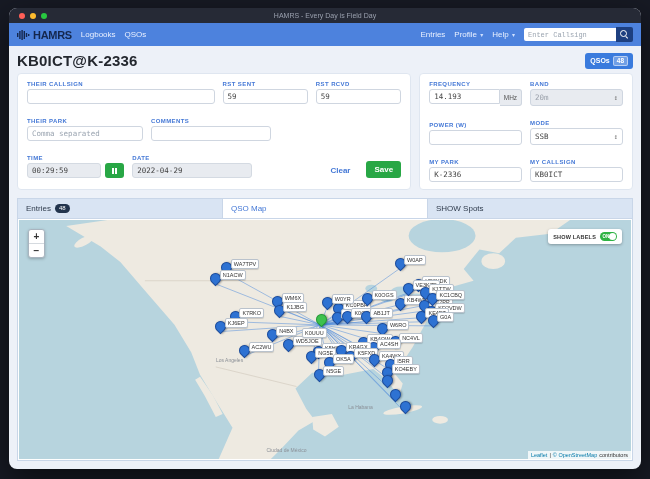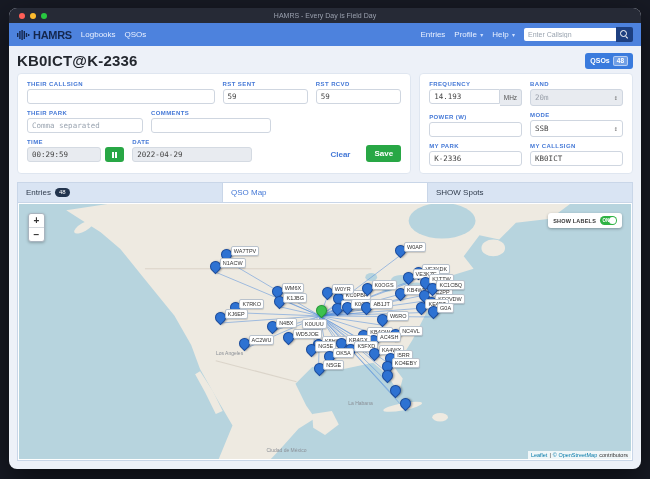--- a/index.html
+++ b/index.html
@@ -16,40 +16,40 @@
   .wtitle{position:absolute;left:0;right:0;text-align:center;font-size:7px;color:#9aa0ae}
   
   .navbar{height:23px;background:#4d82dd;display:flex;align-items:center;padding:0 8px;gap:9px;flex:0 0 auto}
   .brand{display:flex;align-items:center;gap:3px}
   .brand-text{font-size:11px;font-weight:800;color:#14274d;letter-spacing:-.3px}
   .navlink{font-size:8px;color:#e9f0ff;cursor:default}
   .nav-spacer{flex:1}
   .caret{font-size:6px;color:#cfe0ff;margin-left:1px}
   .searchwrap{display:flex;align-items:center}
   .search-input{width:84px;height:13px;border:none;border-radius:2px 0 0 2px;font-size:7px;
-                padding:0 4px;color:#333;outline:none;font-family:Liberation Sans, sans-serif}
+                padding:0 4px;color:#333;outline:none;font-family:Liberation Mono, monospace}
   .search-input::placeholder{color:#9aa4b0}
   .search-btn{width:17px;height:15px;background:#1d3f80;border:none;border-radius:0 2px 2px 0;
               position:relative;cursor:pointer}
   .mag{position:absolute;left:4px;top:3px;width:5px;height:5px;border:1.3px solid #fff;border-radius:50%}
   .mag::after{content:"";position:absolute;left:4.5px;top:4.5px;width:3px;height:1.3px;background:#fff;
               transform:rotate(45deg);transform-origin:0 0}
   
   .pagehead{display:flex;align-items:center;padding:6px 8px 4px;flex:0 0 auto}
   .pagetitle{font-size:15px;font-weight:800;color:#23272e;letter-spacing:.2px}
   .qsos-btn{margin-left:auto;background:#3a7bdd;color:#fff;font-size:7px;font-weight:700;border:none;
             border-radius:3px;padding:3px 5px;display:flex;align-items:center;gap:3px;cursor:pointer}
   .qsos-badge{background:rgba(255,255,255,.28);border:1px solid rgba(255,255,255,.5);
               border-radius:2px;padding:0 3px;font-size:6.5px;line-height:8px}
   
   .cards{display:flex;gap:8px;padding:0 8px;flex:0 0 auto}
   .card{background:#fff;border:1px solid #dfe6f0;border-radius:4px;padding:7px 9px;box-sizing:border-box}
   .card.left{flex:1.93}
   .card.right{flex:1}
-  .frow{display:flex;gap:8px;margin-bottom:6px;align-items:flex-end}
+  .frow{display:flex;gap:8px;margin-bottom:14px;align-items:flex-end}
   .frow:last-child{margin-bottom:0}
   .f{display:flex;flex-direction:column;min-width:0}
   .flabel{font-size:6px;font-weight:700;color:#4478d6;letter-spacing:.4px;margin-bottom:2px;white-space:nowrap}
   .fin{height:15px;border:1px solid #cfd6e0;border-radius:3px;font-family:"DejaVu Sans Mono",monospace;
        font-size:7.5px;color:#444;padding:0 4px;background:#fff;outline:none;width:100%;box-sizing:border-box}
   .fin::placeholder{color:#9aa4b0}
   .fin.ro{background:#e8ebf0;border-color:#d4dae2}
   .grp{display:flex;width:100%}
   .grp .fin{border-radius:3px 0 0 3px;flex:1}
   .addon{height:15px;display:flex;align-items:center;padding:0 4px;background:#e8ebf0;

